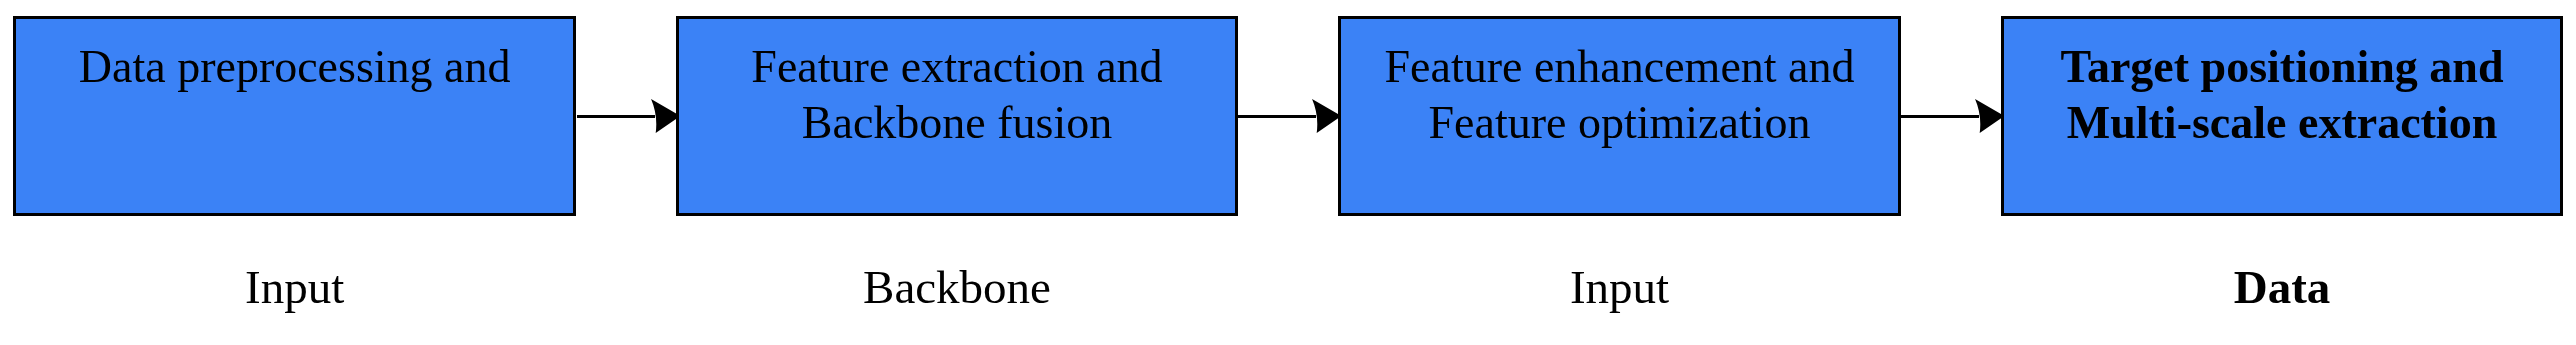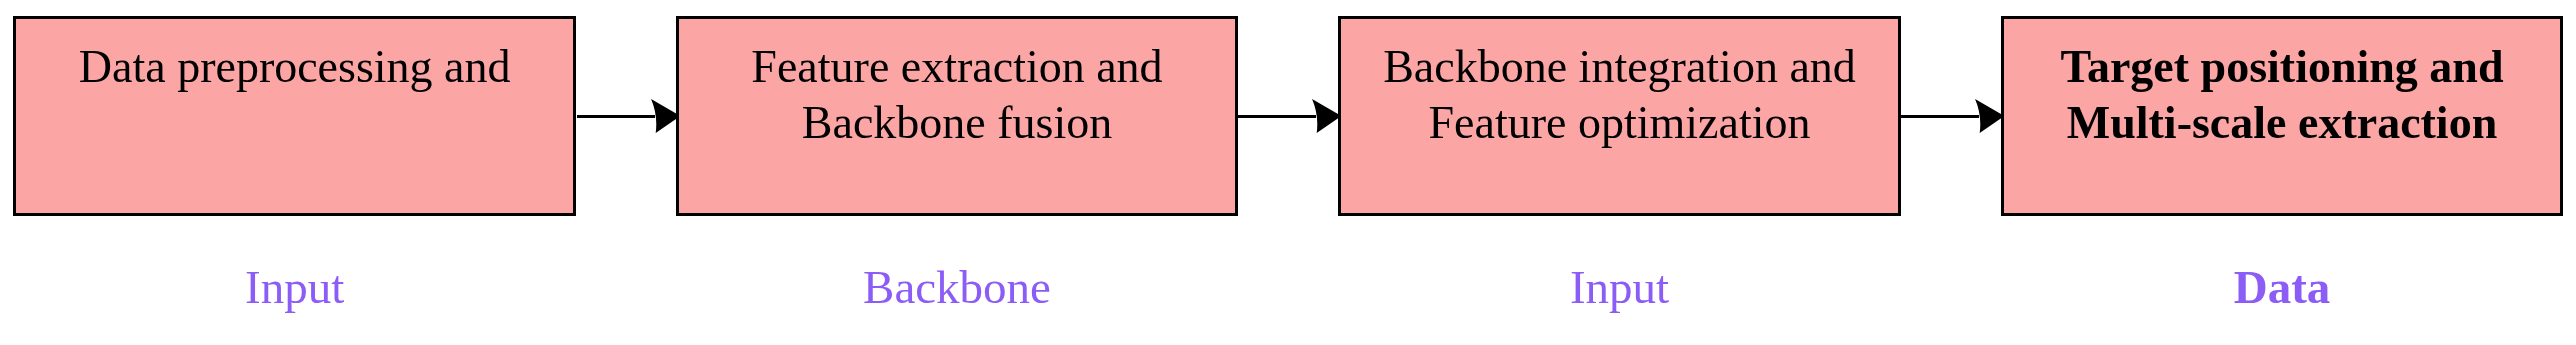--- a/index.html
+++ b/index.html
@@ -25,21 +25,21 @@
     height: 345px;
   }
   .stage-box {
     position: absolute;
     top: 15.5px;
     left: 0;
     right: 0;
     height: 200px;
     box-sizing: border-box;
     border: 3.1px solid #000000;
-    background: #fca5a5;
+    background: #3b82f6;
     display: flex;
     flex-direction: column;
     align-items: center;
     justify-content: flex-start;
     padding-top: 20px;
   }
   .box-line {
     display: block;
     width: 100%;
     text-align: center;
@@ -51,21 +51,21 @@
   }
   .stage-label {
     position: absolute;
     left: 0;
     right: 0;
     top: 261px;
     text-align: center;
     font-size: 47px;
     line-height: 53px;
     white-space: nowrap;
-    color: #8b5cf6;
+    color: #000000;
   }
   .connector {
     position: absolute;
     top: 99px;
     height: 34px;
   }
   .connector .shaft {
     position: absolute;
     left: 0;
     top: 15.5px;
@@ -118,21 +118,21 @@
     <div class="shaft" style="width:78px;"></div>
     <div class="head">
       <svg viewBox="0 0 38 44" xmlns="http://www.w3.org/2000/svg" aria-hidden="true">
         <path d="M 0 0 Q 9 21 6 44 L 38 22 Z" fill="#000000"></path>
       </svg>
     </div>
   </div>
 
   <div class="stage" style="left:1338px; width:563px;">
     <div class="stage-box">
-      <span class="box-line">Backbone integration and</span>
+      <span class="box-line">Feature enhancement and</span>
       <span class="box-line">Feature optimization</span>
     </div>
     <div class="stage-label">Input</div>
   </div>
 
   <div class="connector" style="left:1901px; width:103px;">
     <div class="shaft" style="width:78px;"></div>
     <div class="head">
       <svg viewBox="0 0 38 44" xmlns="http://www.w3.org/2000/svg" aria-hidden="true">
         <path d="M 0 0 Q 9 21 6 44 L 38 22 Z" fill="#000000"></path>

